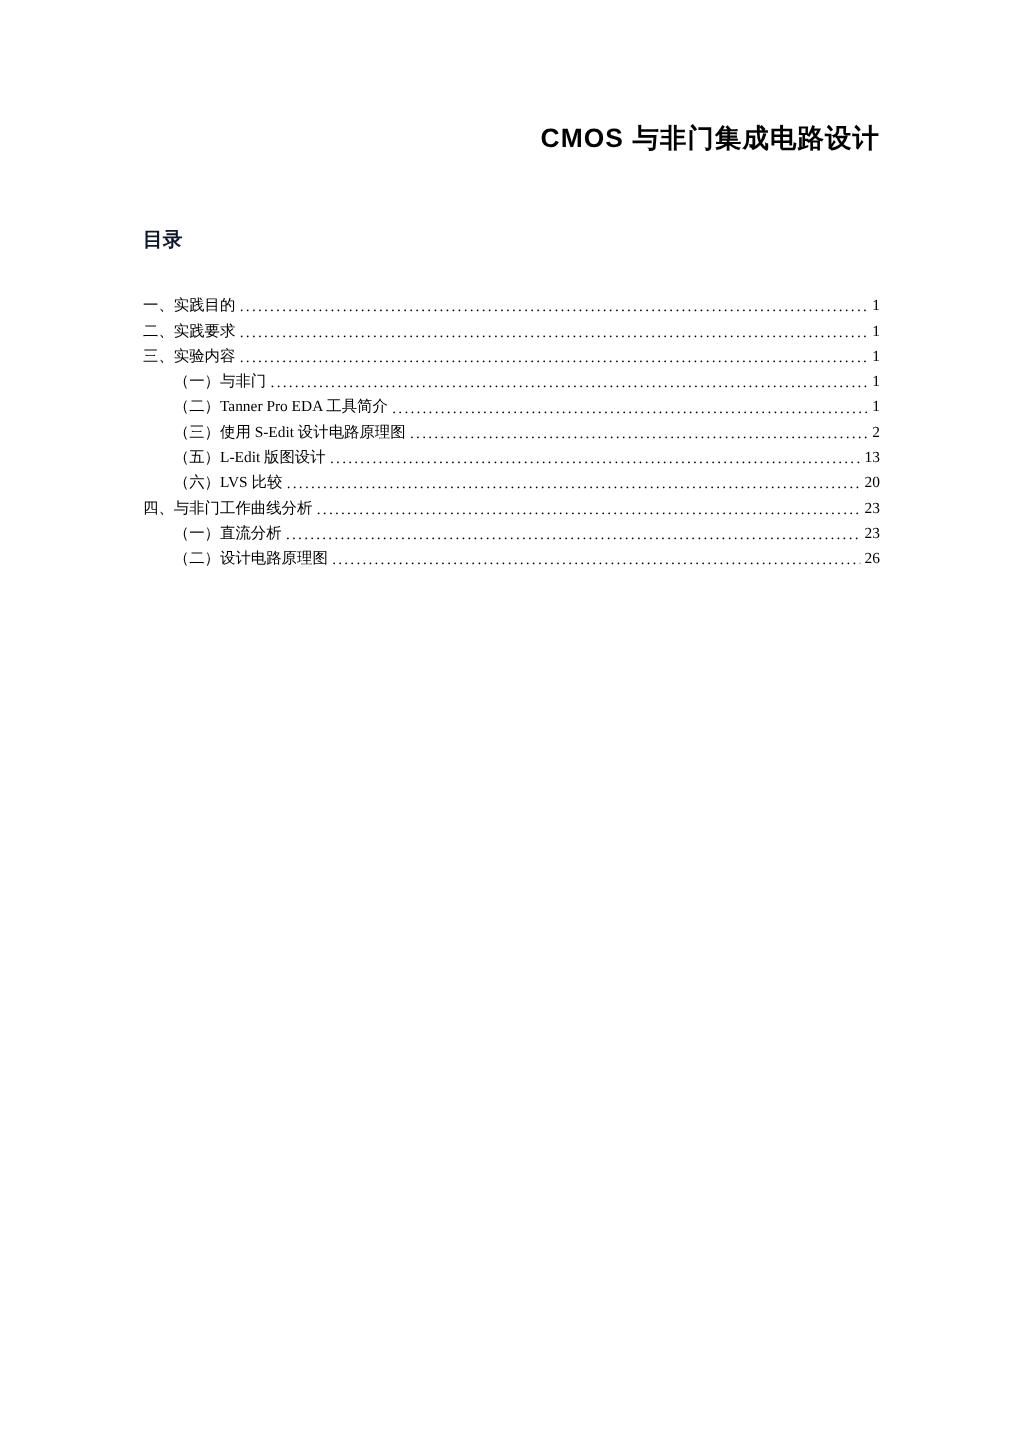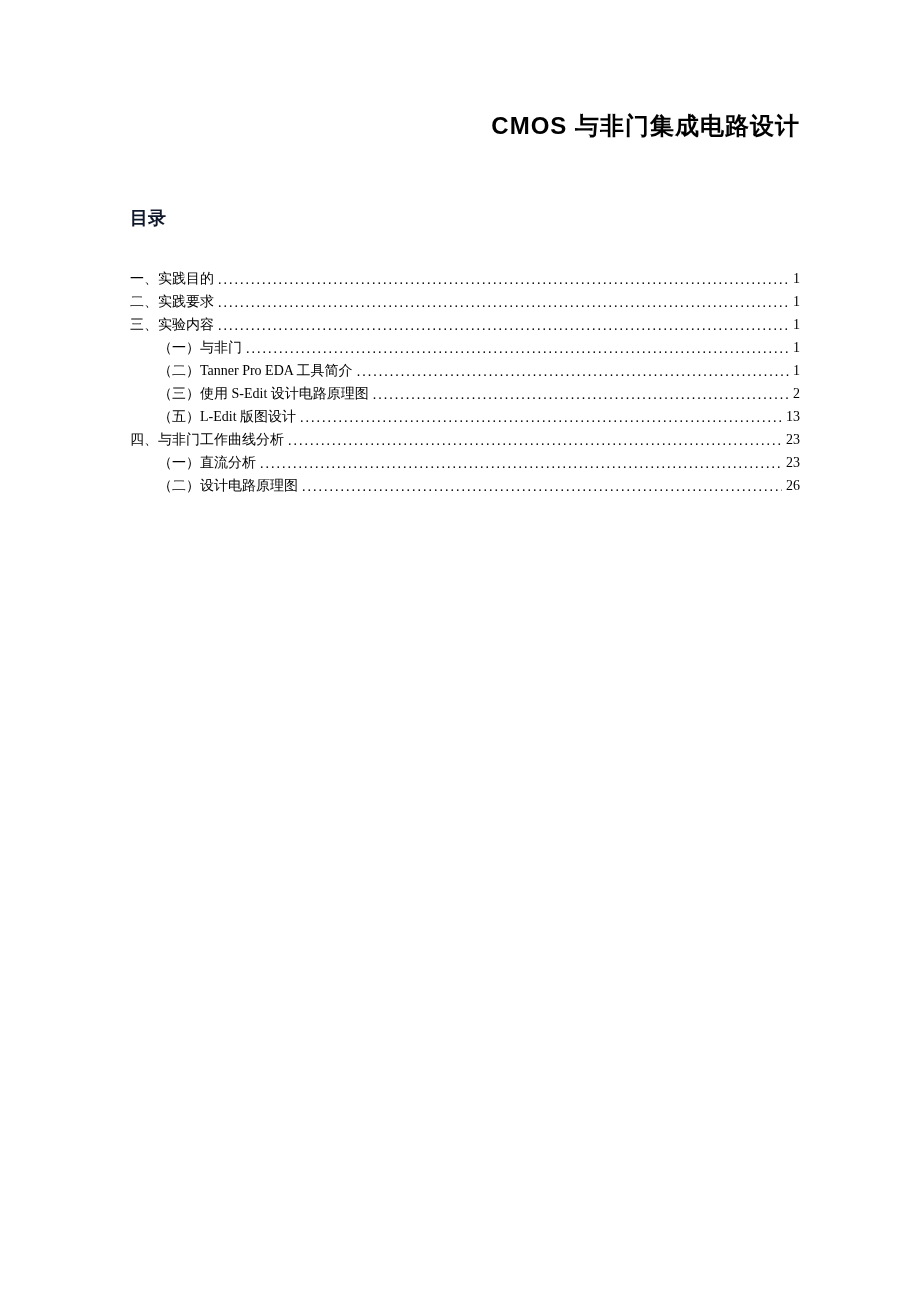--- a/index.html
+++ b/index.html
@@ -101,20 +101,25 @@
   <div class="toc-entry level-2">
     <span class="toc-label">（三）使用 S-Edit 设计电路原理图</span>
     <span class="toc-dots"></span>
     <span class="toc-page">2</span>
   </div>
   <div class="toc-entry level-2">
     <span class="toc-label">（五）L-Edit 版图设计</span>
     <span class="toc-dots"></span>
     <span class="toc-page">13</span>
   </div>
+  <div class="toc-entry level-2">
+    <span class="toc-label">（六）LVS 比较</span>
+    <span class="toc-dots"></span>
+    <span class="toc-page">20</span>
+  </div>
   <div class="toc-entry level-1">
     <span class="toc-label">四、与非门工作曲线分析</span>
     <span class="toc-dots"></span>
     <span class="toc-page">23</span>
   </div>
   <div class="toc-entry level-2">
     <span class="toc-label">（一）直流分析</span>
     <span class="toc-dots"></span>
     <span class="toc-page">23</span>
   </div>

